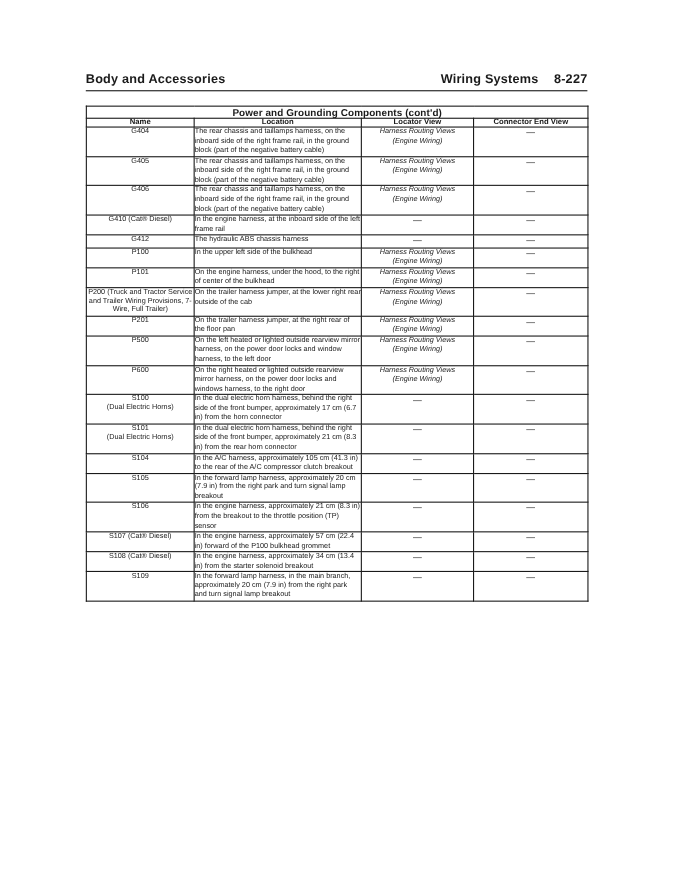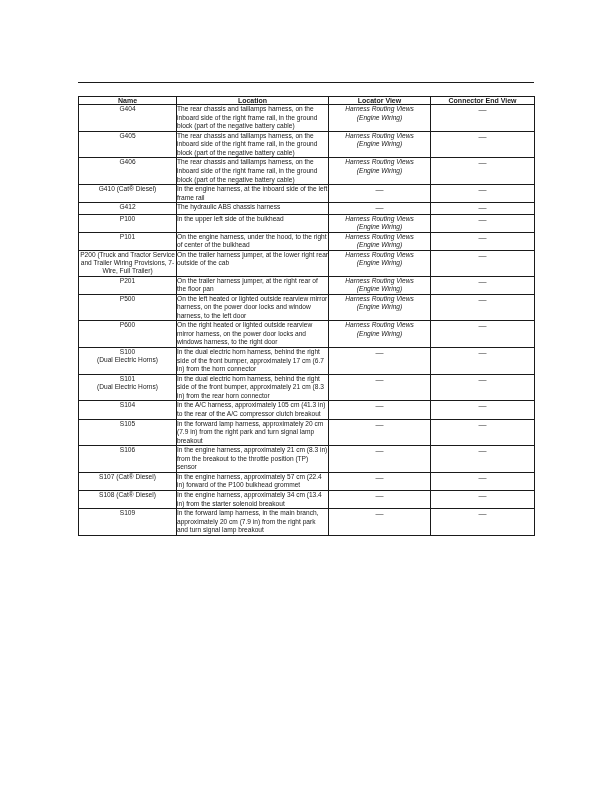--- a/index.html
+++ b/index.html
@@ -108,32 +108,41 @@
   .dash {
     font-style: normal;
     font-size: 8px;
   }
 </style>
 </head>
 <body>
 
 <div class="page">
 
+  <div class="header">
+    <div class="left">Body and Accessories</div>
+    <div class="right">
+      <span>Wiring Systems</span><span class="pageno">8-227</span>
+    </div>
+  </div>
   <div class="header-rule"></div>
 
   <div class="table-wrap">
     <table class="grid">
       <colgroup>
         <col style="width:98px">
         <col style="width:152px">
         <col style="width:102px">
         <col style="width:104px">
       </colgroup>
       <thead>
         <tr>
+          <td class="tbl-title" colspan="4">Power and Grounding Components (cont'd)</td>
+        </tr>
+        <tr>
           <td class="colhead">Name</td>
           <td class="colhead">Location</td>
           <td class="colhead">Locator View</td>
           <td class="colhead">Connector End View</td>
         </tr>
       </thead>
       <tbody id="table-body">
           <tr>
             <td class="name">G404</td>
             <td class="location">The rear chassis and taillamps harness, on the inboard side of the right frame rail, in the ground block (part of the negative battery cable)</td>

